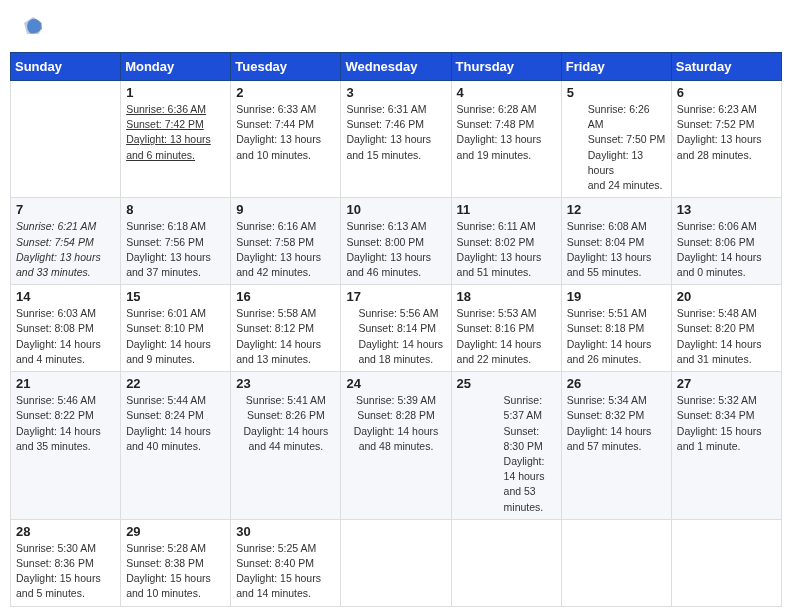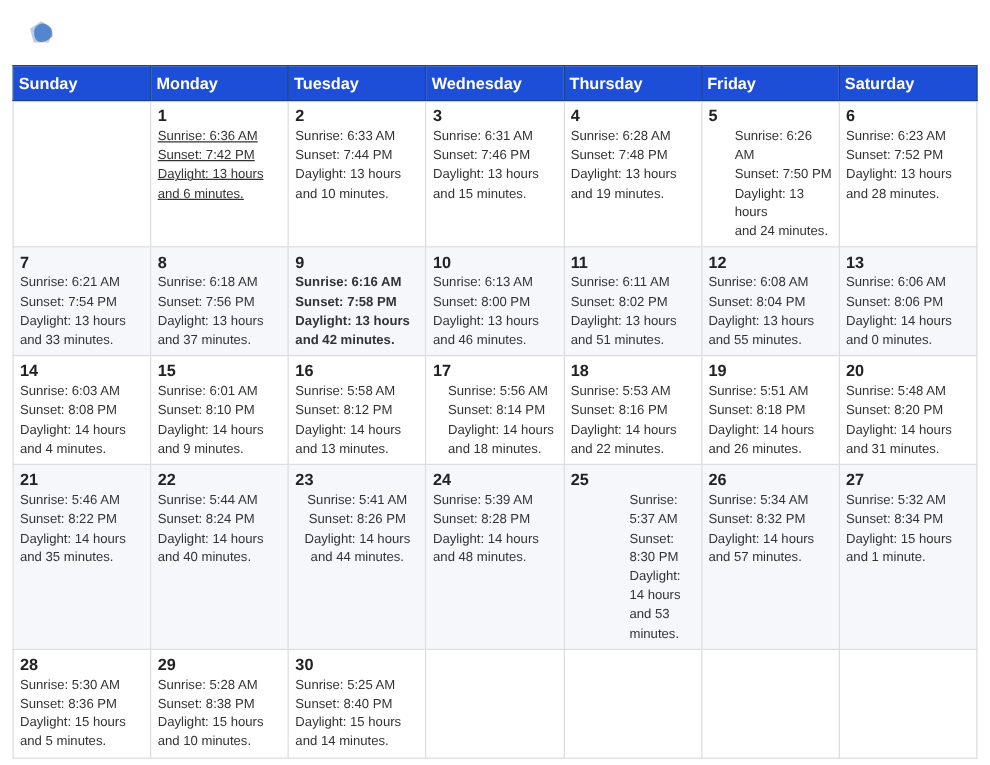--- a/index.html
+++ b/index.html
@@ -170,35 +170,35 @@
           <span class="day-number">6</span>
           <div class="day-info" style="white-space: pre-line;">Sunrise: 6:23 AM
 Sunset: 7:52 PM
 Daylight: 13 hours
 and 28 minutes.</div>
         </td>
       </tr>
       <tr class="week-row">
         <td>
           <span class="day-number">7</span>
-          <div class="day-info" style="white-space: pre-line;">Sunrise: 6:21 AM
+          <div class="day-info" style="white-space: pre-line; font-style: italic;">Sunrise: 6:21 AM
 Sunset: 7:54 PM
 Daylight: 13 hours
 and 33 minutes.</div>
         </td>
         <td>
           <span class="day-number">8</span>
           <div class="day-info" style="white-space: pre-line;">Sunrise: 6:18 AM
 Sunset: 7:56 PM
 Daylight: 13 hours
 and 37 minutes.</div>
         </td>
         <td>
           <span class="day-number">9</span>
-          <div class="day-info" style="white-space: pre-line; font-weight: bold;">Sunrise: 6:16 AM
+          <div class="day-info" style="white-space: pre-line;">Sunrise: 6:16 AM
 Sunset: 7:58 PM
 Daylight: 13 hours
 and 42 minutes.</div>
         </td>
         <td>
           <span class="day-number">10</span>
           <div class="day-info" style="white-space: pre-line;">Sunrise: 6:13 AM
 Sunset: 8:00 PM
 Daylight: 13 hours
 and 46 minutes.</div>
@@ -293,21 +293,21 @@
         </td>
         <td>
           <span class="day-number">23</span>
           <div class="day-info" style="white-space: pre-line; text-align: center;">Sunrise: 5:41 AM
 Sunset: 8:26 PM
 Daylight: 14 hours
 and 44 minutes.</div>
         </td>
         <td>
           <span class="day-number">24</span>
-          <div class="day-info" style="white-space: pre-line;">Sunrise: 5:39 AM
+          <div class="day-info" style="white-space: pre-line; text-align: center;">Sunrise: 5:39 AM
 Sunset: 8:28 PM
 Daylight: 14 hours
 and 48 minutes.</div>
         </td>
         <td>
           <span class="day-number">25</span>
           <div class="day-info" style="white-space: pre-line; margin-left: 47px;">Sunrise: 5:37 AM
 Sunset: 8:30 PM
 Daylight: 14 hours
 and 53 minutes.</div>

